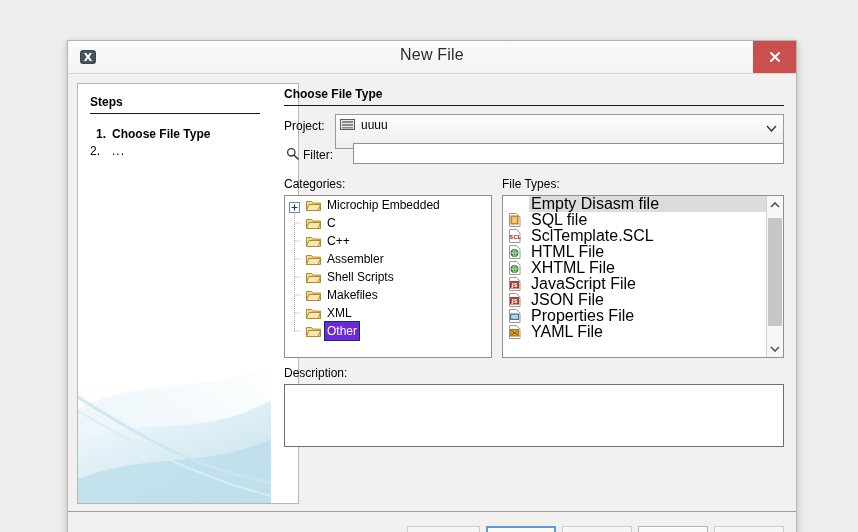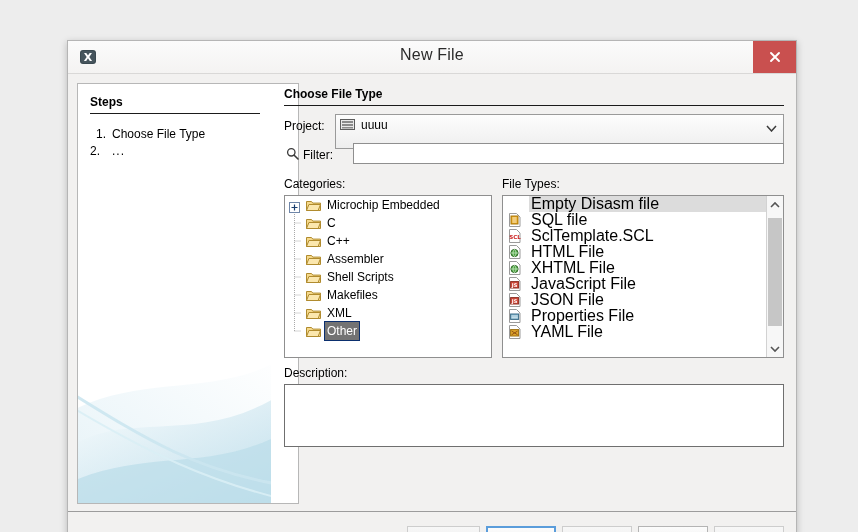--- a/index.html
+++ b/index.html
@@ -121,21 +121,21 @@
   .step-row {
     position: absolute;
     left: 12px;
     font-size: 12px;
     white-space: nowrap;
   }
   .step-num {
     display: inline-block;
     width: 22px;
   }
-  .step-1 { top: 43px; font-weight: normal; text-align: center; }
+  .step-1 { top: 43px; font-weight: bold; text-align: center; }
   .step-2 { top: 60px; font-weight: normal; }
   .step-2 .step-label { letter-spacing: 1px; }
 
   .watermark {
     position: absolute;
     left: 0;
     bottom: 0;
     width: 193px;
     height: 150px;
     overflow: hidden;
@@ -276,21 +276,21 @@
     height: 14px;
   }
   .tree-label {
     position: absolute;
     left: 40px;
     top: 0;
     font-size: 12px;
     padding: 0 2px;
   }
   .tree-label.selected {
-    background: #737373;
+    background: #6d28d9;
     color: #ffffff;
     outline: 1px solid #0b2f6e;
   }
 
   
   .ft-box {
     position: absolute;
     left: 220px;
     top: 112px;
     width: 282px;

